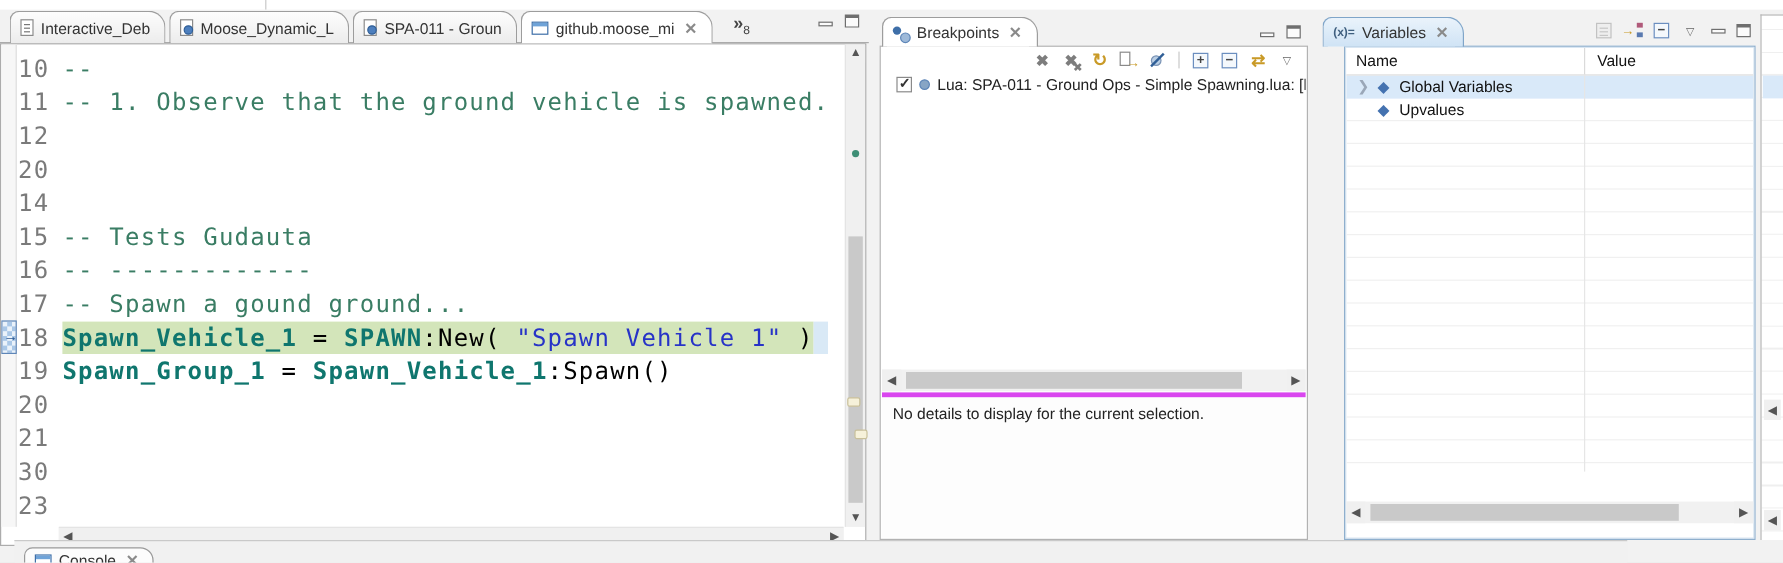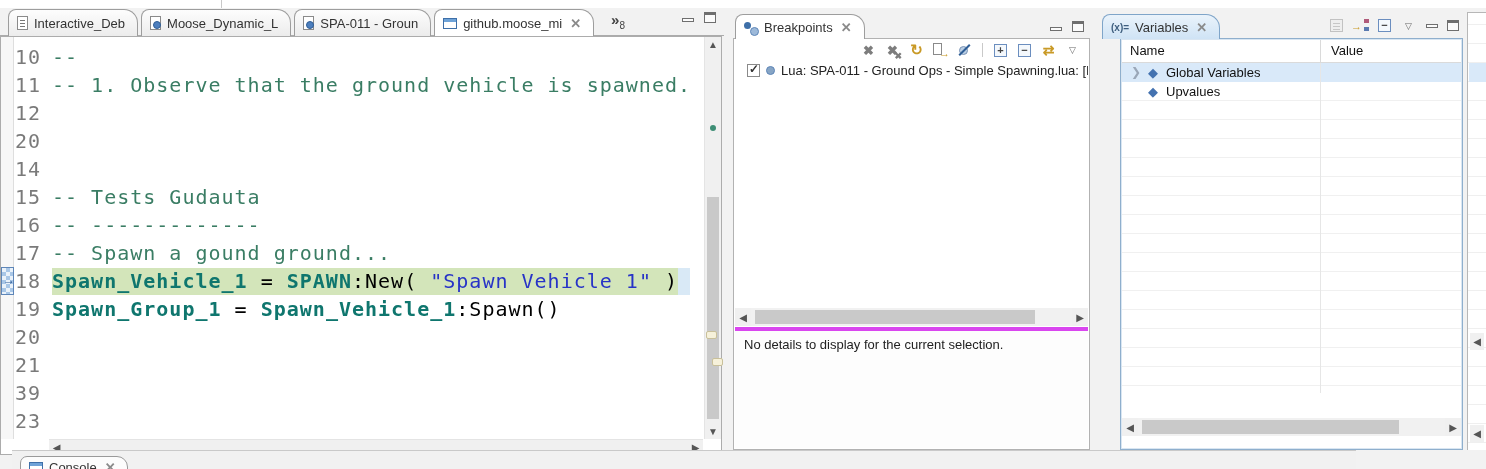--- a/index.html
+++ b/index.html
@@ -248,21 +248,21 @@
           </div>
           <div class="code-line">
             <div class="ln">20</div>
             <div class="lc"><span class="lt"></span></div>
           </div>
           <div class="code-line">
             <div class="ln">21</div>
             <div class="lc"><span class="lt"></span></div>
           </div>
           <div class="code-line">
-            <div class="ln">39</div>
+            <div class="ln">30</div>
             <div class="lc"><span class="lt"></span></div>
           </div>
           <div class="code-line">
             <div class="ln">23</div>
             <div class="lc"><span class="lt"></span></div>
           </div>
         </div>
       <div class="e-vscroll">
         <div class="sb-arrow up abs">▲</div>
         <div class="sb-thumb"></div>

